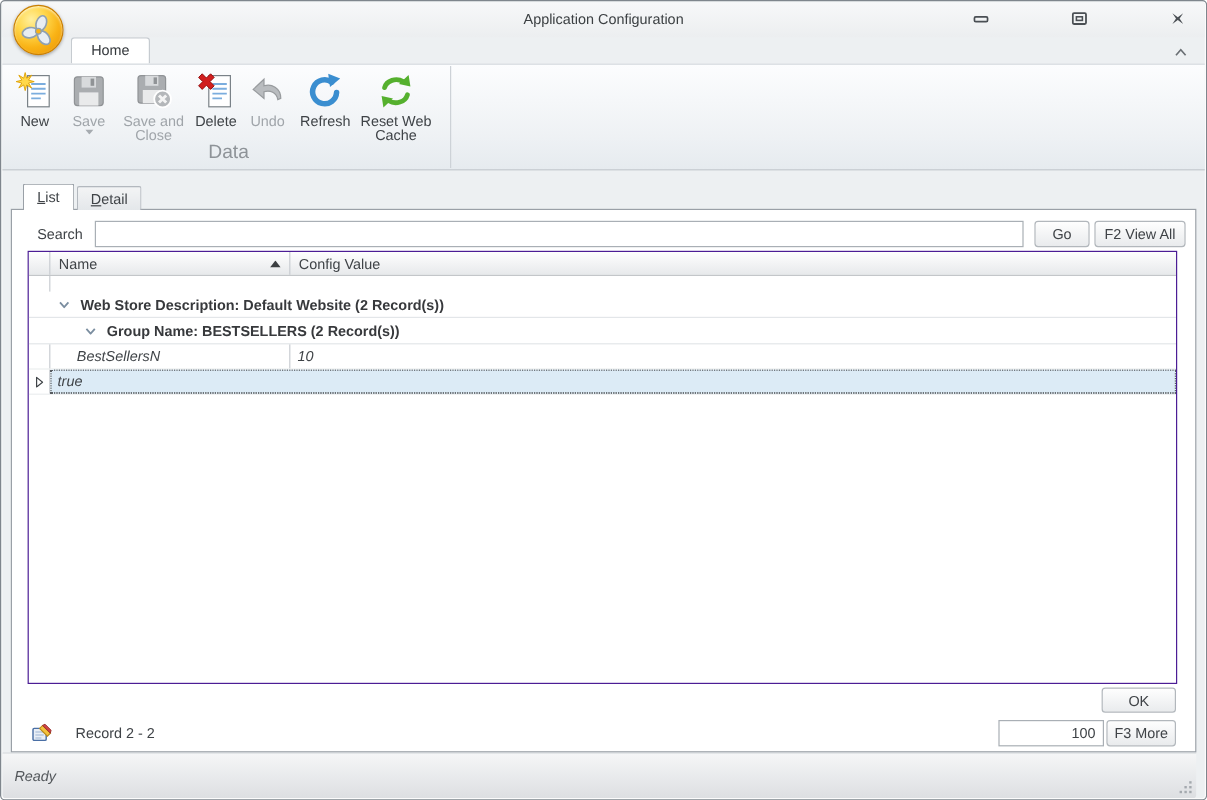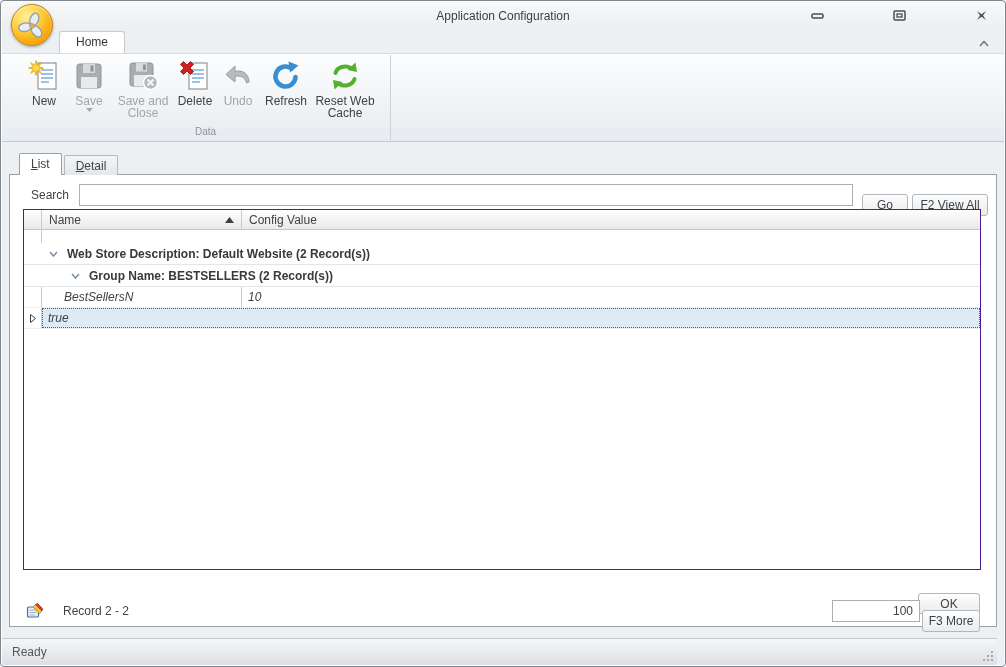--- a/index.html
+++ b/index.html
@@ -21,42 +21,42 @@
 
   
   .ribbon-tabrow { position:absolute; left:1px; right:1px; top:30px; height:22px; }
   .ribbon-tab { position:absolute; left:57px; top:0; height:22px; padding:3px 16px;
                 background:#fff; border:1px solid #c6cbd0; border-bottom:none; border-radius:3px 3px 0 0; color:#33373b; }
   .ribbon-collapse { position:absolute; right:14px; top:6px; }
 
   .ribbon-body { position:absolute; left:1px; right:1px; top:52px; height:89px;
                  background:linear-gradient(#fcfdfe,#eef1f4 70%, #e6ebef);
                  border-top:1px solid #d9dde1; border-bottom:1px solid #c3c9ce; }
-  .ribbon-group { position:absolute; left:19px; top:1px; bottom:1px; width:370px; border-right:1px solid #cdd2d7; }
+  .ribbon-group { position:absolute; left:4px; top:1px; bottom:1px; width:370px; border-right:1px solid #cdd2d7; }
   .ribbon-buttons { display:flex; align-items:flex-start; padding:3px 2px 0 2px; }
   .rbtn { display:flex; flex-direction:column; align-items:center; padding:2px 1px; border-radius:2px; text-align:center; line-height:12px; }
   .rbtn .ricon { width:32px; height:32px; margin-bottom:3px; }
   .rbtn.disabled { color:#a0a5aa; }
   .rbtn .drop { margin-top:1px; }
-  .group-label { position:absolute; bottom:3px; left:0; right:0; text-align:center; color:#8e9398; font-size:10px; }
+  .group-label { position:absolute; bottom:3px; left:0; right:0; text-align:center; color:#8e9398; font-size:16px; }
 
   
   .pagetabs { position:absolute; left:8px; top:152px; height:22px; z-index:3; display:flex; align-items:flex-end; padding-left:10px; }
   .ptab { padding:3px 11px; margin-right:2px; border:1px solid #b3b8be; border-bottom:none; border-radius:2px 2px 0 0;
           background:linear-gradient(#f3f4f5,#e4e7ea); color:#3f4347; height:20px;margin-top:22px; }
   .ptab.active { background:#fff; border-color:#9aa0a7; height:22px; position:relative; z-index:4; }
 
   
   .panel { position:absolute; left:8px; right:8px; top:173px; height:453px; background:#fff; border:1px solid #9aa0a7; }
 
   .search-row { position:absolute; left:8px; right:8px; top:9px; height:22px; display:flex; align-items:center; }
   .search-label { margin:0 10px 0 13px; }
   .search-input { flex:1; height:22px; border:1px solid #a9afb5; padding:2px 6px; font:inherit; color:#3f4347; }
   .btn { background:linear-gradient(#fefefe,#e9ebed); border:1px solid #b2b7bc; border-radius:3px; color:#3f4347;
-         font:inherit; display:flex; align-items:center; justify-content:center; cursor:default;margin-top:20px; }
+         font:inherit; display:flex; align-items:center; justify-content:center; cursor:default; }
   .btn-go { width:46px; height:22px; margin-left:9px; }
   .btn-viewall { width:76px; height:22px; margin-left:4px; }
 
   
   .grid { position:absolute; left:13px; right:15px; top:34px; height:361px; border:1px solid #4c1d95; background:#fff;
           display:flex; flex-direction:column; overflow:hidden; }
   .ghead { height:20px; display:flex; background:linear-gradient(#fefefe,#e7e9eb); border-bottom:1px solid #c3c6c9; flex:none; }
   .ind { width:18px; border-right:1px solid #c9cdd1; flex:none; display:flex; align-items:center; justify-content:center; }
   .hname { width:200px; border-right:1px solid #c9cdd1; display:flex; align-items:center; padding:0 7px; }
   .hname .sp { flex:1; }
@@ -74,23 +74,23 @@
 
   
   .btn-ok { position:absolute; right:16px; top:398px; width:62px; height:21px; }
   .footer-row { position:absolute; left:16px; right:16px; top:424px; height:23px; display:flex; align-items:center; }
   .rec { display:flex; align-items:center; gap:19px; }
   .fspacer { flex:1; }
   .pagesize-input { width:88px; height:22px; border:1px solid #a9afb5; text-align:right; padding:2px 6px; font:inherit; color:#3f4347; }
   .btn-more { width:58px; height:22px; margin-left:2px; }
 
   
-  .statusbar { position:absolute; left:1px; right:8px; bottom:1px; height:27px; border-top:1px solid #c5c9cd;
+  .statusbar { position:absolute; left:1px; right:8px; bottom:1px; height:38px; border-top:1px solid #c5c9cd;
                background:linear-gradient(#f5f6f7,#dddfe2); border-radius:0 0 3px 3px;
-               display:flex; align-items:center; padding-left:10px; color:#54585c; }
+               display:flex; align-items:center; padding-left:10px; color:#54585c;font-style:italic; }
   .grip { position:absolute; right:3px; bottom:3px; }
 </style>
 </head>
 <body>
 
 <div class="window">
 
   <div class="titlebar">
     <span>Application Configuration</span>
     <div class="win-controls">

